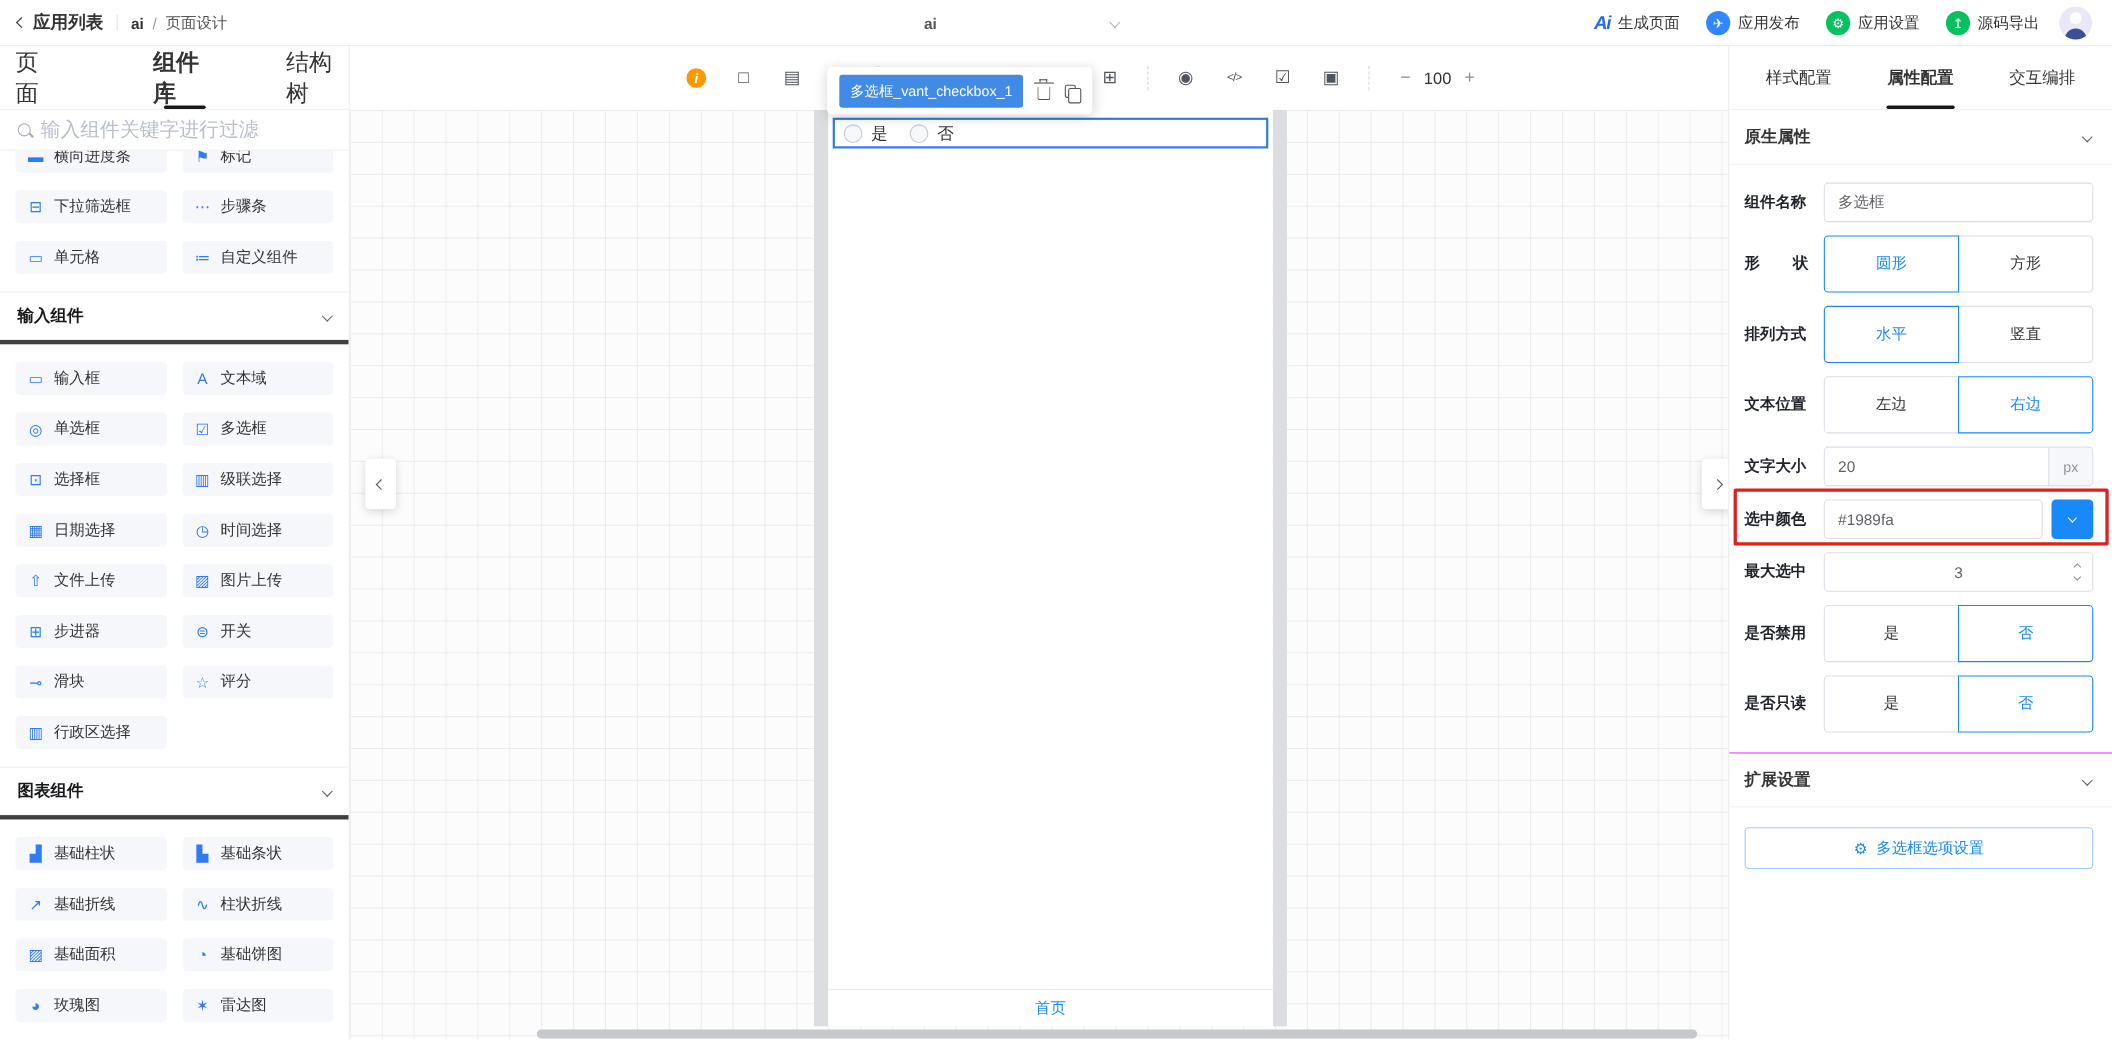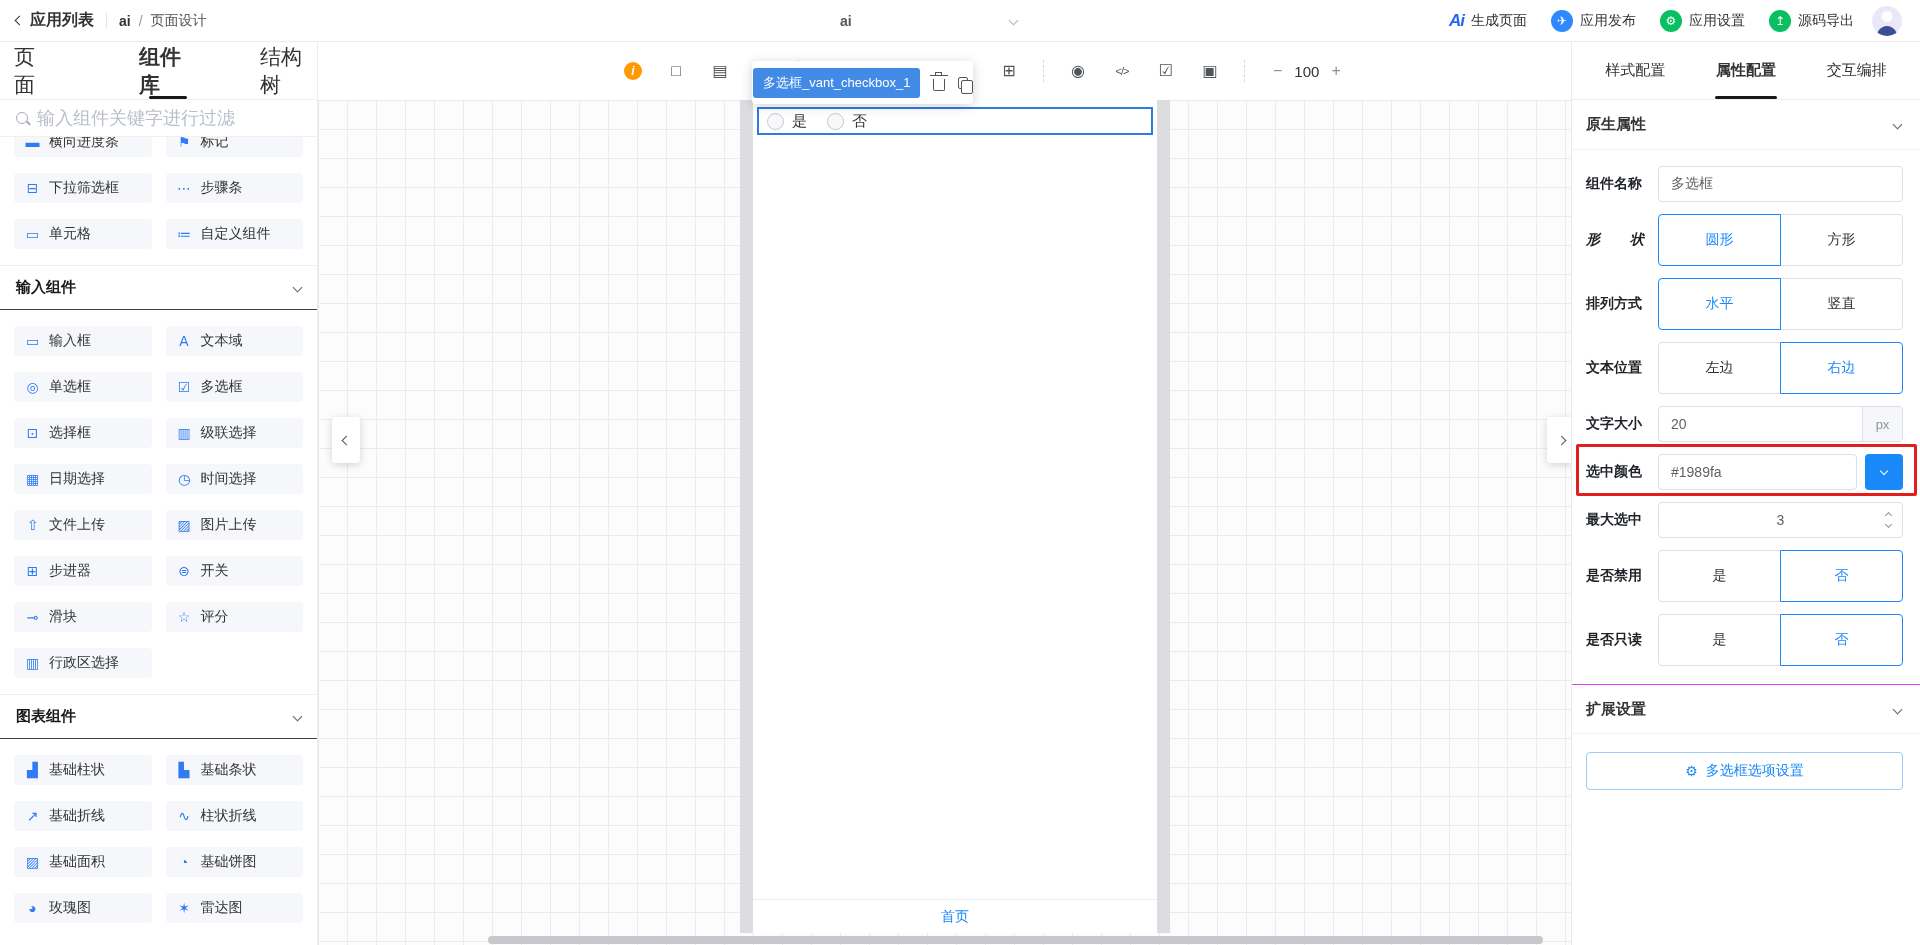--- a/index.html
+++ b/index.html
@@ -45,21 +45,21 @@
   .lp-search { height:37px; display:flex; align-items:center; gap:9px; padding:0 16px; border-bottom:1px solid #f0f0f0; }
   .mag { position:relative; width:12px; height:12px; border:1.6px solid #a7adb8; border-radius:50%; flex:none; }
   .mag::after { content:""; position:absolute; width:5px; height:1.6px; background:#a7adb8; transform:rotate(45deg); right:-4px; bottom:-1px; }
   .lp-search input { border:none; outline:none; flex:1; font-size:18px; color:#333; font-family:inherit; }
   .lp-search input::placeholder { color:#b9bfca; }
   .lp-list { flex:1; overflow:hidden; padding:0 14px; }
   .lp-list-inner { margin-top:-10px; }
   .items-row { display:grid; grid-template-columns:1fr 1fr; gap:14px; margin-bottom:16px; }
   .comp-item { height:30px; background:#f5f7fb; border-radius:4px; display:flex; align-items:center; gap:8px; padding:0 10px; font-size:14px; color:#333; cursor:pointer; white-space:nowrap; overflow:hidden; }
   .comp-glyph { color:#2f7bf5; font-size:14px; width:17px; text-align:center; flex:none; }
-  .section-row { margin:14px -14px 16px; padding:12px 16px; border-top:1px solid #f0f0f0; border-bottom:1px solid #404040; display:flex; align-items:center; justify-content:space-between; font-size:15px; font-weight:700; color:#17181a; cursor:pointer; }
+  .section-row { margin:14px -14px 16px; padding:12px 16px; border-top:1px solid #f0f0f0; border-bottom:4px solid #404040; display:flex; align-items:center; justify-content:space-between; font-size:15px; font-weight:700; color:#17181a; cursor:pointer; }
   .section-row .chev { color:#666; }
 
   
   .canvas { flex:1; position:relative; background:#fff; overflow:hidden; }
   .canvas-toolbar { height:58px; display:flex; align-items:center; gap:24px; padding-left:306px; background:#fff; }
   .tb-icon { font-size:16px; color:#51565d; width:20px; text-align:center; cursor:pointer; line-height:1; }
   .tb-icon.small { font-size:11px; letter-spacing:-1px; }
   .tb-icon.orange { width:18px; height:18px; border-radius:50%; background:#f90; color:#fff; font-style:italic; font-weight:700; font-size:12px; display:flex; align-items:center; justify-content:center; }
   .tb-divider { width:1px; height:22px; border-left:1px dashed #d8d8d8; }
   .zoom-group { display:flex; align-items:center; gap:12px; margin-left:4px; }
@@ -70,21 +70,21 @@
     background-image:linear-gradient(#eaebee 1px,transparent 1px),linear-gradient(90deg,#eaebee 1px,transparent 1px);
     background-size:29px 29px; }
   .phone { position:absolute; top:58px; bottom:12px; left:422px; width:430px; display:flex; }
   .phone-side { width:13px; background:#dbdde0; }
   .phone-body { flex:1; background:#fff; position:relative; }
   .sel-box { position:absolute; top:7px; left:4px; right:4px; height:28px; border:2px solid #2e7ce0; display:flex; align-items:center; gap:20px; padding:0 8px; cursor:pointer; }
   .ckb-item { display:flex; align-items:center; gap:8px; cursor:pointer; }
   .ckb-circle { width:17px; height:17px; border-radius:50%; border:1.5px solid #c8c9cc; background:#f7f8fa; }
   .ckb-label { font-size:15px; color:#333; }
   .tabbar { position:absolute; left:0; right:0; bottom:0; height:34px; background:#fff; border-top:1px solid #ececec; display:flex; align-items:center; justify-content:center; font-size:14px; color:#1989fa; cursor:pointer; }
-  .sel-tooltip { position:absolute; top:19px; left:434px; height:43px; background:#fff; border-radius:4px; box-shadow:0 2px 12px rgba(0,0,0,.18); display:flex; align-items:center; gap:13px; padding:6px 1px; z-index:6;text-align:center; }
+  .sel-tooltip { position:absolute; top:19px; left:434px; height:43px; background:#fff; border-radius:4px; box-shadow:0 2px 12px rgba(0,0,0,.18); display:flex; align-items:center; gap:13px; padding:6px 11px; z-index:6;text-align:center; }
   .tooltip-chip { background:#418ae6; color:#fff; font-size:13px; padding:6px 10px; border-radius:3px; white-space:nowrap; }
   .icon-trash { position:relative; width:12px; height:12px; border:1.6px solid #555; border-top:none; border-radius:0 0 2px 2px; margin-top:4px; cursor:pointer; }
   .icon-trash::before { content:""; position:absolute; top:-4px; left:-4px; right:-4px; height:1.6px; background:#555; }
   .icon-trash::after { content:""; position:absolute; top:-7px; left:1px; width:5px; height:2px; border:1.6px solid #555; border-bottom:none; }
   .icon-copy2 { position:relative; width:10px; height:12px; border:1.6px solid #555; border-radius:2px; margin-right:4px; cursor:pointer; }
   .icon-copy2::before { content:""; position:absolute; top:2px; left:2px; width:10px; height:12px; border:1.6px solid #555; background:#fff; border-radius:2px; }
   .handle { position:absolute; top:375px; width:28px; height:46px; background:#fff; box-shadow:0 2px 8px rgba(0,0,0,.16); border-radius:4px; display:flex; align-items:center; justify-content:center; color:#555; cursor:pointer; z-index:5; }
   .handle-left { left:14px; }
   .handle-right { right:-4px; }
   .hscroll { position:absolute; left:170px; right:28px; bottom:1px; height:8px; background:#c6c8cc; border-radius:4px; cursor:pointer; }
@@ -95,21 +95,21 @@
   .rp-tab { display:flex; align-items:center; font-size:15px; position:relative; cursor:pointer; }
   .rp-tab.active { font-weight:700; }
   .rp-tab.active::after { content:""; position:absolute; left:50%; transform:translateX(-50%); bottom:0; width:62px; height:3px; background:#17181a; border-radius:2px; }
   .rp-body { padding:0 17px 0 14px; flex:1; overflow:hidden; }
   .rp-collapse { height:50px; margin:0 -17px 0 -14px; padding:0 19px 0 14px; display:flex; align-items:center; justify-content:space-between; font-size:15px; font-weight:700; border-bottom:1px solid #f2f2f2; cursor:pointer; }
   .rp-collapse.mt { margin-top:18px; border-top:1px solid #d946ef; }
   .rp-collapse .chev { color:#666; }
   .form-row { display:flex; align-items:center; margin-top:12px; position:relative; }
   .form-row.first { margin-top:16px; }
   .form-label { width:58px; min-width:58px; margin-right:14px; font-size:14px; font-weight:600; color:#1f2329; }
-  .form-label.justify { text-align:justify; text-align-last:justify;font-style:italic; }
+  .form-label.justify { text-align:justify; text-align-last:justify; }
   .ctrl { flex:1; display:flex; position:relative; }
   .input { flex:1; height:36px; border:1px solid #dcdfe6; border-radius:4px; display:flex; align-items:center; padding:0 12px; font-size:14px; color:#606266; background:#fff; cursor:text; }
   .seg-group { flex:1; display:flex; }
   .seg { flex:1; height:52px; border:1px solid #dcdfe6; margin-left:-1px; display:flex; align-items:center; justify-content:center; font-size:14px; color:#333; background:#fff; cursor:pointer; }
   .seg:first-child { border-radius:4px 0 0 4px; margin-left:0; }
   .seg:last-child { border-radius:0 4px 4px 0; }
   .seg.sel { border-color:#1989fa; color:#1989fa; z-index:1; }
   .input.has-suffix { padding:0; overflow:hidden; }
   .suffix-val { flex:1; padding:0 12px; }
   .suffix-box { width:40px; align-self:stretch; background:#f5f7fa; border-left:1px solid #dcdfe6; display:flex; align-items:center; justify-content:center; color:#909399; font-size:13px; }

